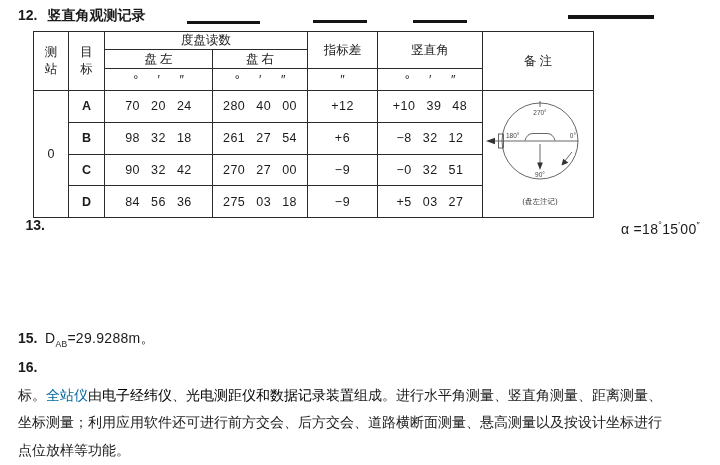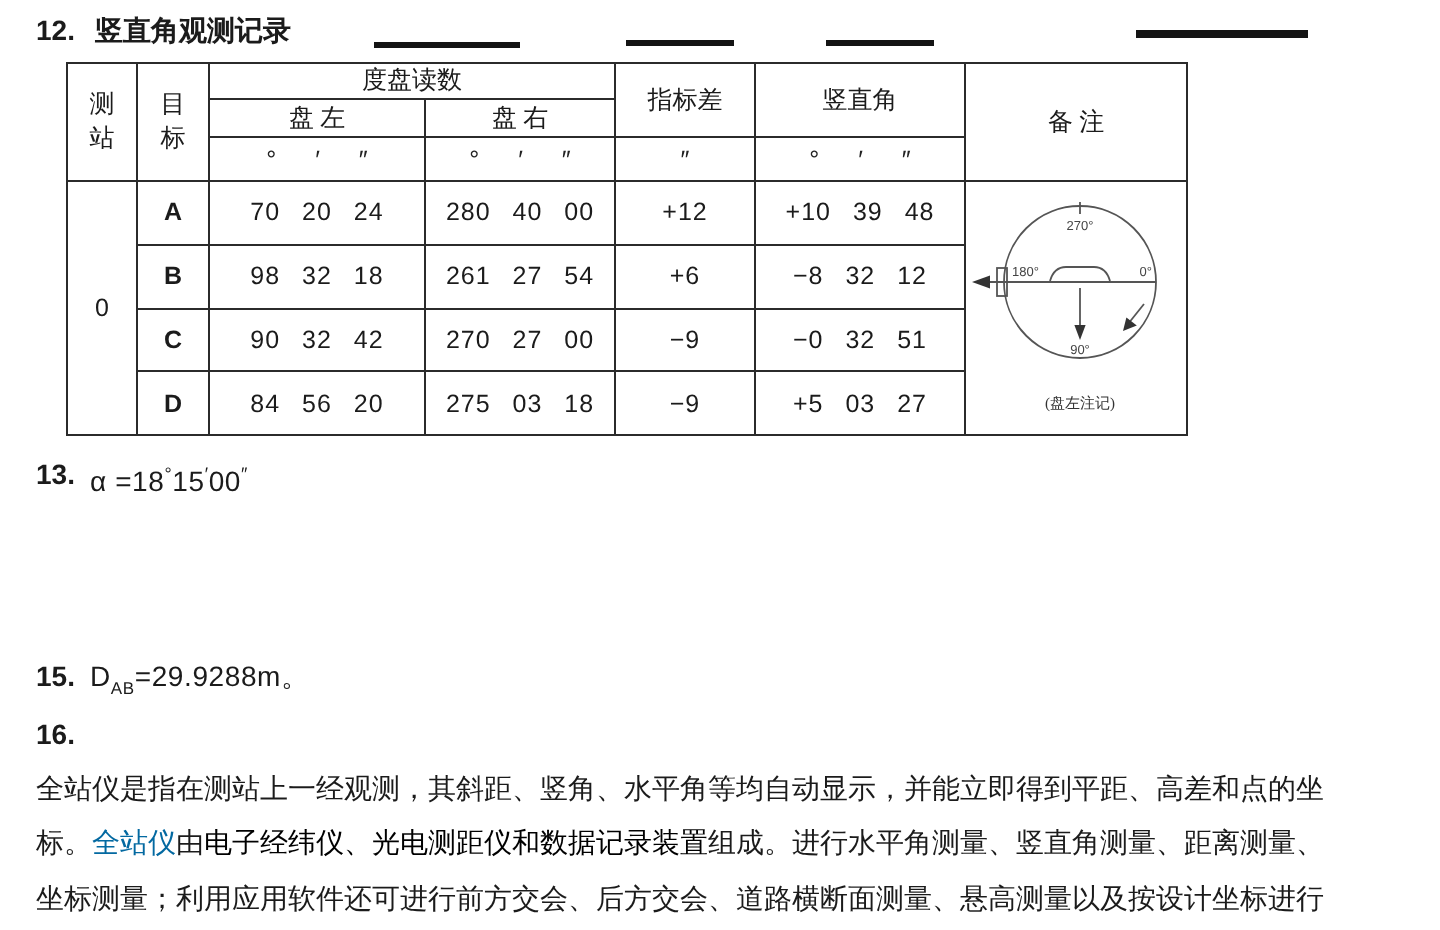--- a/index.html
+++ b/index.html
@@ -32,21 +32,21 @@
   td.remarks-cell { vertical-align:middle; }
   
   .dia-stroke { stroke:#555; fill:none; stroke-width:0.9; }
   .dia-fill { fill:#333; stroke:none; }
   .dia-label { font-family:"Liberation Sans",sans-serif; font-size:6.5px; fill:#444; }
   .dia-caption { font-family:"Liberation Serif",serif; font-size:7.5px; fill:#333; }
   
   .item { position:absolute; left:18px; display:flex; font-size:14px; line-height:27.5px; }
   .item .num { width:27px; flex:0 0 27px; font-family:"Liberation Sans",sans-serif; font-weight:bold; }
   .item .body { width:655px; }
-  .item13 { top:224px; }
+  .item13 { top:212px;text-align:right; }
   .item14 { top:251px; }
   .item15 { top:325px; }
   .item16 { top:354px;flex-direction:column; }
   .formula { font-family:"Liberation Sans",sans-serif; letter-spacing:.3px; }
   .formula sup { font-size:9px; }
   .formula sub { font-size:8.5px; }
   .seg-red  { color:#0369a1; }
   .seg-blue { color:#000000; }
 </style>
 </head>
@@ -130,21 +130,21 @@
     </tr>
     <tr class="dr">
       <td class="tgt">C</td>
       <td class="num">90 32 42</td>
       <td class="num">270 27 00</td>
       <td class="num">−9</td>
       <td class="num">−0 32 51</td>
     </tr>
     <tr class="dr">
       <td class="tgt">D</td>
-      <td class="num">84 56 20</td>
+      <td class="num">84 56 36</td>
       <td class="num">275 03 18</td>
       <td class="num">−9</td>
       <td class="num">+5 03 27</td>
     </tr>
   </tbody>
     </table>
 
   <div class="item item13">
     <span class="num">13.</span>
     <span class="body formula"><span>α =18</span><sup>°</sup><span>15</span><sup>′</sup><span>00</span><sup>″</sup></span>
@@ -152,20 +152,19 @@
 
 
   <div class="item item15">
     <span class="num">15.</span>
     <span class="body formula"><span>D</span><sub>AB</sub><span>=29.9288m。</span></span>
   </div>
 
   <div class="item item16">
     <span class="num">16.</span>
     <span class="body">
-      <div>全站仪是指在测站上一经观测，其斜距、竖角、水平角等均自动显示，并能立即得到平距、高差和点的坐</div>
       <div><span>标。</span><span class="seg-red">全站仪</span><span>由</span><span class="seg-blue">电子经纬仪、光电测距仪和数据记录装置</span><span>组成。进行水平角测量、竖直角测量、距离测量、</span></div>
       <div>坐标测量；利用应用软件还可进行前方交会、后方交会、道路横断面测量、悬高测量以及按设计坐标进行</div>
       <div>点位放样等功能。</div>
     </span>
   </div>
 
 </div>
 
 </body></html>

